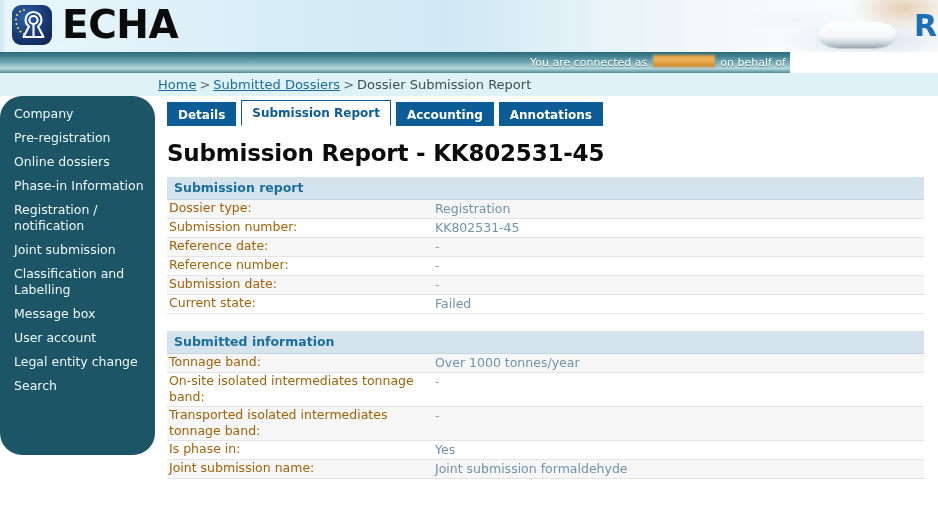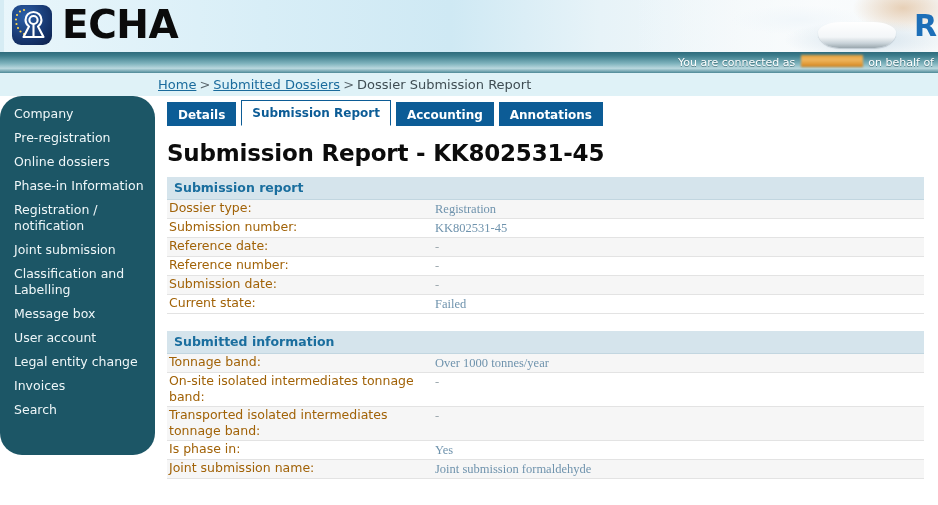--- a/index.html
+++ b/index.html
@@ -96,21 +96,21 @@
     color: #0b0b0b;
     margin-left: 10px;
     line-height: 40px;
     font-family: "DejaVu Sans", "Liberation Sans", sans-serif;
   }
 
   
   .connected-bar {
     position: absolute;
     left: 0; top: 52px;
-    width: 938px; height: 21px;
+    width: 790px; height: 21px;
     background: linear-gradient(to bottom, #2e6b7c 0%, #3d7d8c 18%, #7fb3bd 55%, #b9d8de 78%, #4d8997 100%);
     overflow: hidden;
   }
   .connected-text {
     position: absolute;
     right: 4px; top: 3px;
     font-size: 11px;
     color: #ffffff;
     white-space: nowrap;
     text-shadow: 0 1px 0 rgba(20,60,70,0.5);
@@ -252,21 +252,20 @@
     flex: none;
     color: #a16207;
     padding: 0 6px 1px 2px;
     box-sizing: border-box;
   }
   .row .value {
     color: #6f93ad;
     padding: 1px 0;
     flex: 1;
     white-space: nowrap;
-    font-family: Liberation Serif, serif;
   }
   .row .value.dash { color: #9aa6ac; }
 </style>
 </head>
 <body>
 
 <div id="app">
 
   <div class="banner">
     <div class="banner-left-stripe"></div>
@@ -315,21 +314,20 @@
     <div class="sidebar-item">Company</div>
     <div class="sidebar-item">Pre-registration</div>
     <div class="sidebar-item">Online dossiers</div>
     <div class="sidebar-item">Phase-in Information</div>
     <div class="sidebar-item">Registration / notification</div>
     <div class="sidebar-item">Joint submission</div>
     <div class="sidebar-item">Classification and Labelling</div>
     <div class="sidebar-item">Message box</div>
     <div class="sidebar-item">User account</div>
     <div class="sidebar-item">Legal entity change</div>
-    <div class="sidebar-item">Invoices</div>
     <div class="sidebar-item">Search</div>
   </div>
 
   <div class="content">
 
     <div class="tabs">
       <div class="tab">Details</div>
       <div class="tab active">Submission Report</div>
       <div class="tab">Accounting</div>
       <div class="tab">Annotations</div>

